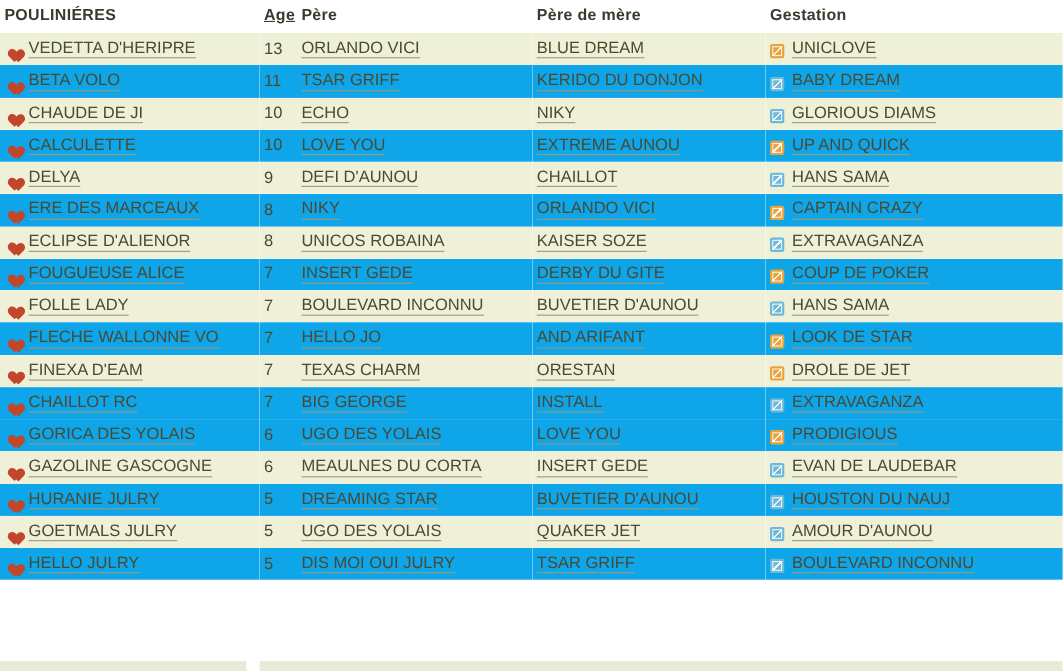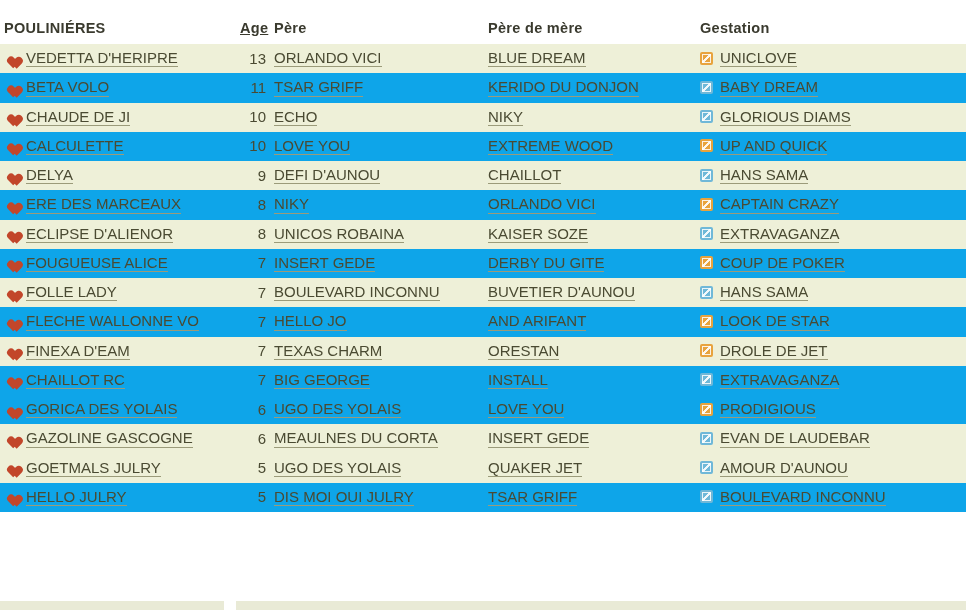--- a/index.html
+++ b/index.html
@@ -23,21 +23,21 @@
     border-collapse: collapse;
     width: 966px;
     table-layout: fixed;
   }
   table.broodmares th {
     text-align: left;
     font-size: 14.5px;
     font-weight: bold;
     color: #3a3a2e;
     letter-spacing: 0.3px;
-    padding: 20px 4px 8px 4px;
+    padding: 6px 4px 8px 4px;
     background: #ffffff;
     vertical-align: bottom;
   }
   table.broodmares td {
     font-size: 15px;
     color: #4a4a32;
     padding: 5px 4px 6px 4px;
     vertical-align: middle;
     white-space: nowrap;
     overflow: hidden;
@@ -47,31 +47,30 @@
 
   
   col.c-mare { width: 236px; }
   col.c-age  { width: 34px; }
   col.c-sire { width: 214px; }
   col.c-damsire { width: 212px; }
   col.c-gest { width: 270px; }
 
   .cell-inner {
     display: flex;
-    align-items: center;
+    align-items: flex-end;
     gap: 7px;
   }
   .name-link {
     border-bottom: 1px solid #9b9b7a;
     line-height: 1.15;
     display: inline-block;
     color: #4a4a32;
   }
   .age-cell {
-    text-align: right;
     padding-right: 8px;
     color: #3f3f2c;
     font-size: 15px;
   }
   th.age-head {
     text-align: left;
     padding-left: 2px;
     text-decoration: underline;
   }
 
@@ -238,21 +237,21 @@
         </tr>
         <tr class="row-odd">
           <td>
             <div class="cell-inner">
               <span class="heart-icon"></span>
               <span class="name-link">CALCULETTE</span>
             </div>
           </td>
           <td class="age-cell">10</td>
           <td><span class="name-link">LOVE YOU</span></td>
-          <td><span class="name-link">EXTREME WOOD</span></td>
+          <td><span class="name-link">EXTREME AUNOU</span></td>
           <td>
             <div class="cell-inner">
               <span class="gest-icon orange"></span>
               <span class="name-link">UP AND QUICK</span>
             </div>
           </td>
         </tr>
         <tr class="row-even">
           <td>
             <div class="cell-inner">
@@ -413,20 +412,37 @@
               <span class="name-link">GAZOLINE GASCOGNE</span>
             </div>
           </td>
           <td class="age-cell">6</td>
           <td><span class="name-link">MEAULNES DU CORTA</span></td>
           <td><span class="name-link">INSERT GEDE</span></td>
           <td>
             <div class="cell-inner">
               <span class="gest-icon blue"></span>
               <span class="name-link">EVAN DE LAUDEBAR</span>
+            </div>
+          </td>
+        </tr>
+        <tr class="row-odd">
+          <td>
+            <div class="cell-inner">
+              <span class="heart-icon"></span>
+              <span class="name-link">HURANIE JULRY</span>
+            </div>
+          </td>
+          <td class="age-cell">5</td>
+          <td><span class="name-link">DREAMING STAR</span></td>
+          <td><span class="name-link">BUVETIER D'AUNOU</span></td>
+          <td>
+            <div class="cell-inner">
+              <span class="gest-icon blue"></span>
+              <span class="name-link">HOUSTON DU NAUJ</span>
             </div>
           </td>
         </tr>
         <tr class="row-even">
           <td>
             <div class="cell-inner">
               <span class="heart-icon"></span>
               <span class="name-link">GOETMALS JULRY</span>
             </div>
           </td>

